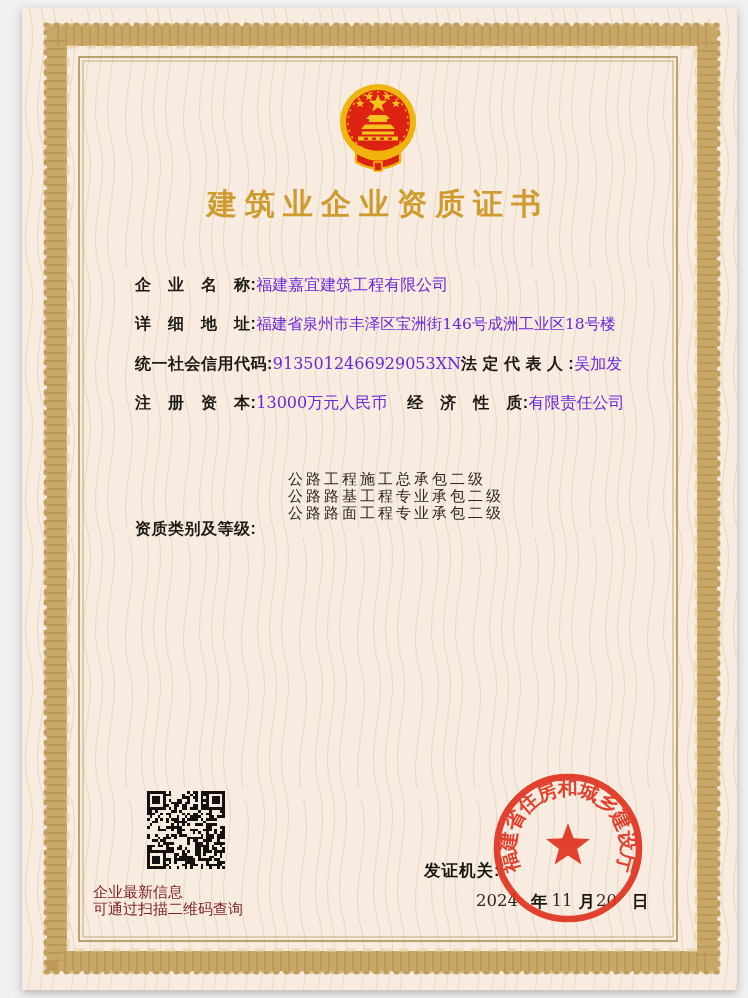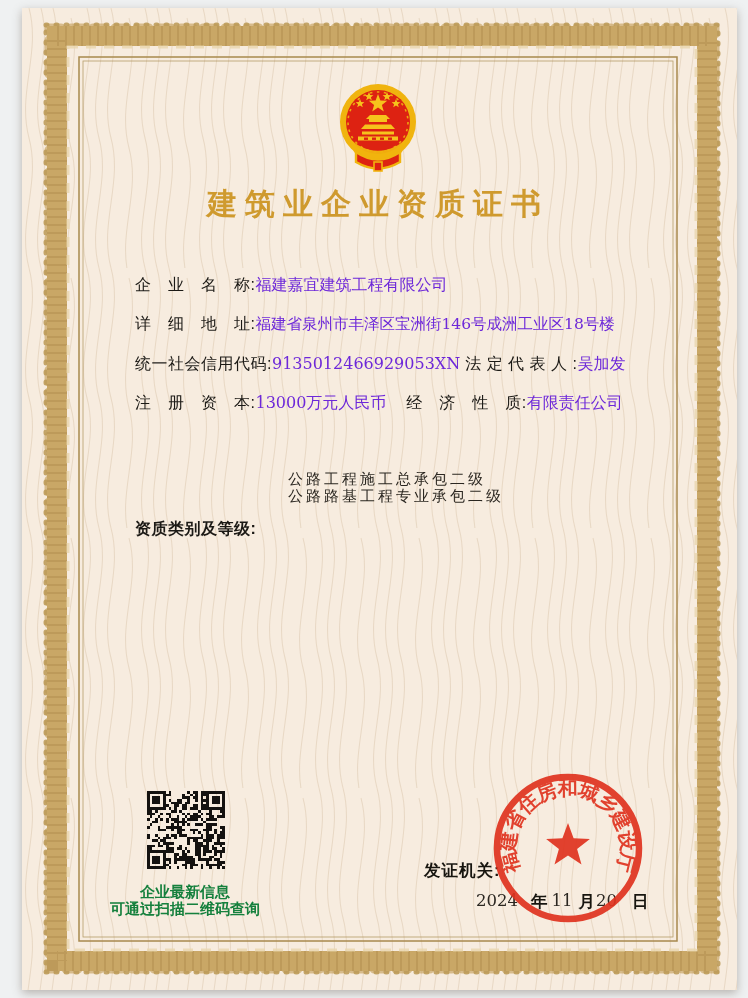--- a/index.html
+++ b/index.html
@@ -14,33 +14,33 @@
     background:#f7ecdf;
     box-shadow:0 3px 9px rgba(110,100,88,.45);
   }
   svg.layer{position:absolute;left:0;top:0;pointer-events:none;}
   .title{
     position:absolute;left:0;top:184px;width:748px;
     text-align:center;font-size:30px;font-weight:700;
     color:#cf9a2e;letter-spacing:8px;text-indent:8px;
   }
   .row{position:absolute;left:135px;white-space:nowrap;font-size:16px;color:#211e1a;line-height:20px;}
-  .lbl{font-weight:400;letter-spacing:.5px;color:#1b1915;}
+  .lbl{font-weight:700;letter-spacing:.5px;color:#1b1915;}
   .val{font-family:"DejaVu Serif","Liberation Serif",serif;color:#6d28d9;}
-  .pair2-r3{margin-left:5px;}
+  .pair2-r3{}
   .pair2-r4{margin-left:20px;}
   .pair2-r5{margin-left:28px;}
   .qual-label{position:absolute;left:135px;top:471px;font-size:16px;font-weight:700;color:#1b1915;letter-spacing:.5px;margin-top:48px;}
   .qual-lines{position:absolute;left:288px;top:471px;font-size:15px;line-height:17px;
     font-family:"DejaVu Serif","Liberation Serif",serif;color:#2b2721;letter-spacing:3px;white-space:nowrap;}
   .qr{position:absolute;left:147px;top:791px;width:78px;height:78px;
     display:grid;grid-template-columns:repeat(29,1fr);grid-template-rows:repeat(29,1fr);}
   .qr .on{background:#141210;}
-  .qr-caption{position:absolute;left:93px;top:883px;width:184px;text-align:center;
-    font-size:15px;font-weight:700;color:#15803d;line-height:17px;}
+  .qr-caption{position:absolute;left:93px;top:883px;width:184px;text-align:left;
+    font-size:15px;font-weight:400;color:#7f1d1d;line-height:17px;}
   .issuer-label{position:absolute;left:424px;top:860px;font-size:16.5px;font-weight:700;color:#17150f;letter-spacing:1px;}
   .issue-date{position:absolute;left:476px;top:891px;font-size:16.5px;color:#17150f;display:flex;align-items:flex-start;white-space:nowrap;}
   .issue-date .num{font-family:"DejaVu Serif","Liberation Serif",serif;font-size:16.5px;color:#2b2721;}
   .issue-date .unit{font-weight:700;}
   .seal{position:absolute;left:489px;top:769px;opacity:.92;}
 </style>
 </head>
 <body>
 
 <div class="stage">
@@ -114,20 +114,21 @@
 
   <div class="row" style="top:393px">
     <span class="lbl">注　册　资　本:</span><span class="val">13000万元人民币</span><span class="lbl pair2-r4">经　济　性　质:</span><span class="val">有限责任公司</span>
   </div>
 
 
   <div class="qual-label">资质类别及等级:</div>
   <div class="qual-lines">
     <div>公路工程施工总承包二级</div>
     <div>公路路基工程专业承包二级</div>
+    <div>公路路面工程专业承包二级</div>
   </div>
 
   <div class="qr">
       <div class="on"></div>
       <div class="on"></div>
       <div class="on"></div>
       <div class="on"></div>
       <div class="on"></div>
       <div class="on"></div>
       <div class="on"></div>

